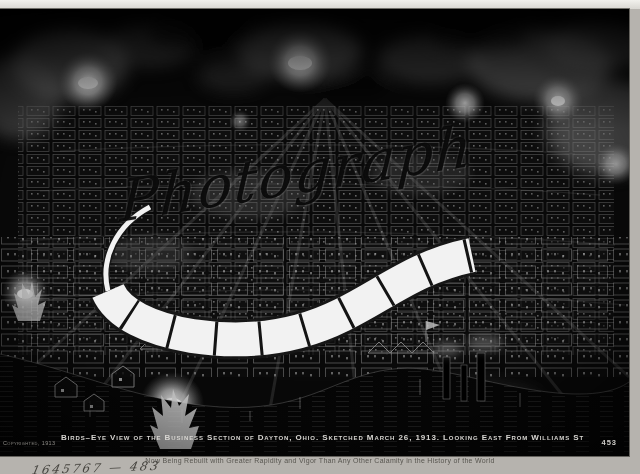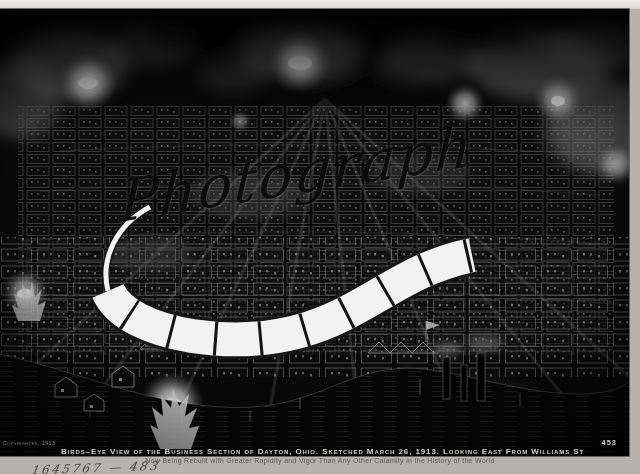--- a/index.html
+++ b/index.html
@@ -21,21 +21,21 @@
   .watermark-script{
     position:absolute;left:118px;top:128px;width:400px;
     font-family:"DejaVu Serif", serif;font-style:italic;
     font-size:57px;letter-spacing:2px;white-space:nowrap;
     color:rgba(8,8,8,.94);
     transform:rotate(-9deg) skewX(-12deg);
     text-shadow:1px 1px 1px rgba(190,190,190,.20), -1px -1px 1px rgba(150,150,150,.12);
     pointer-events:none;
   }
   .caption1{
-    position:absolute;left:0;right:0;bottom:0;text-align:center;
+    position:absolute;left:0;right:0;bottom:14px;text-align:center;
     color:#d6d4d0;font-size:8px;letter-spacing:.9px;white-space:nowrap;
     font-variant:small-caps;font-weight:bold;margin-left:16px;
   }
   .copyright{
     position:absolute;left:3px;bottom:10px;color:#8d8b86;font-size:5.5px;
     letter-spacing:.4px;font-variant:small-caps;
   }
   .plate-number{
     position:absolute;right:12px;bottom:9px;color:#cfcdc9;font-size:7.5px;
     letter-spacing:1px;font-weight:bold;

